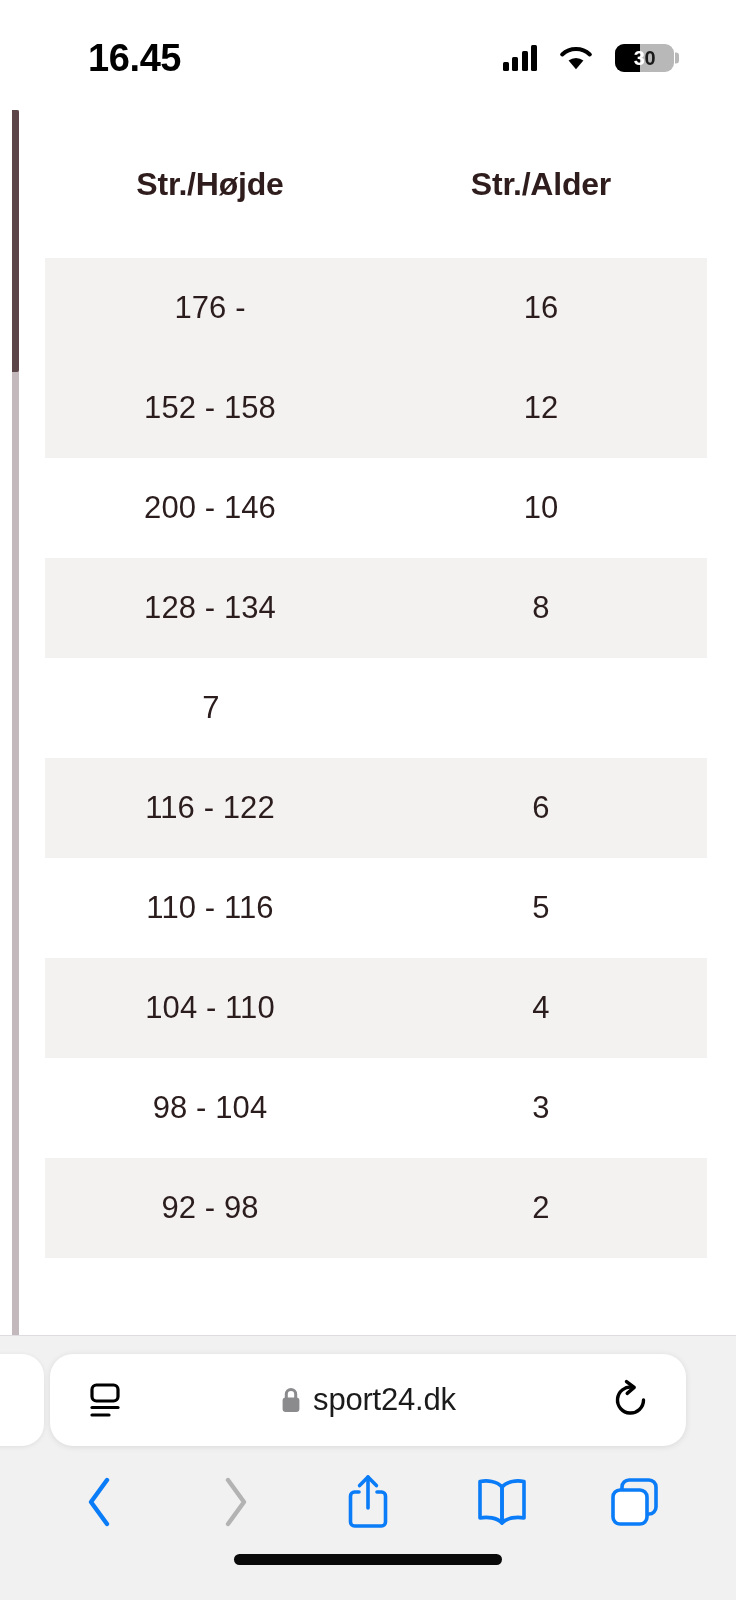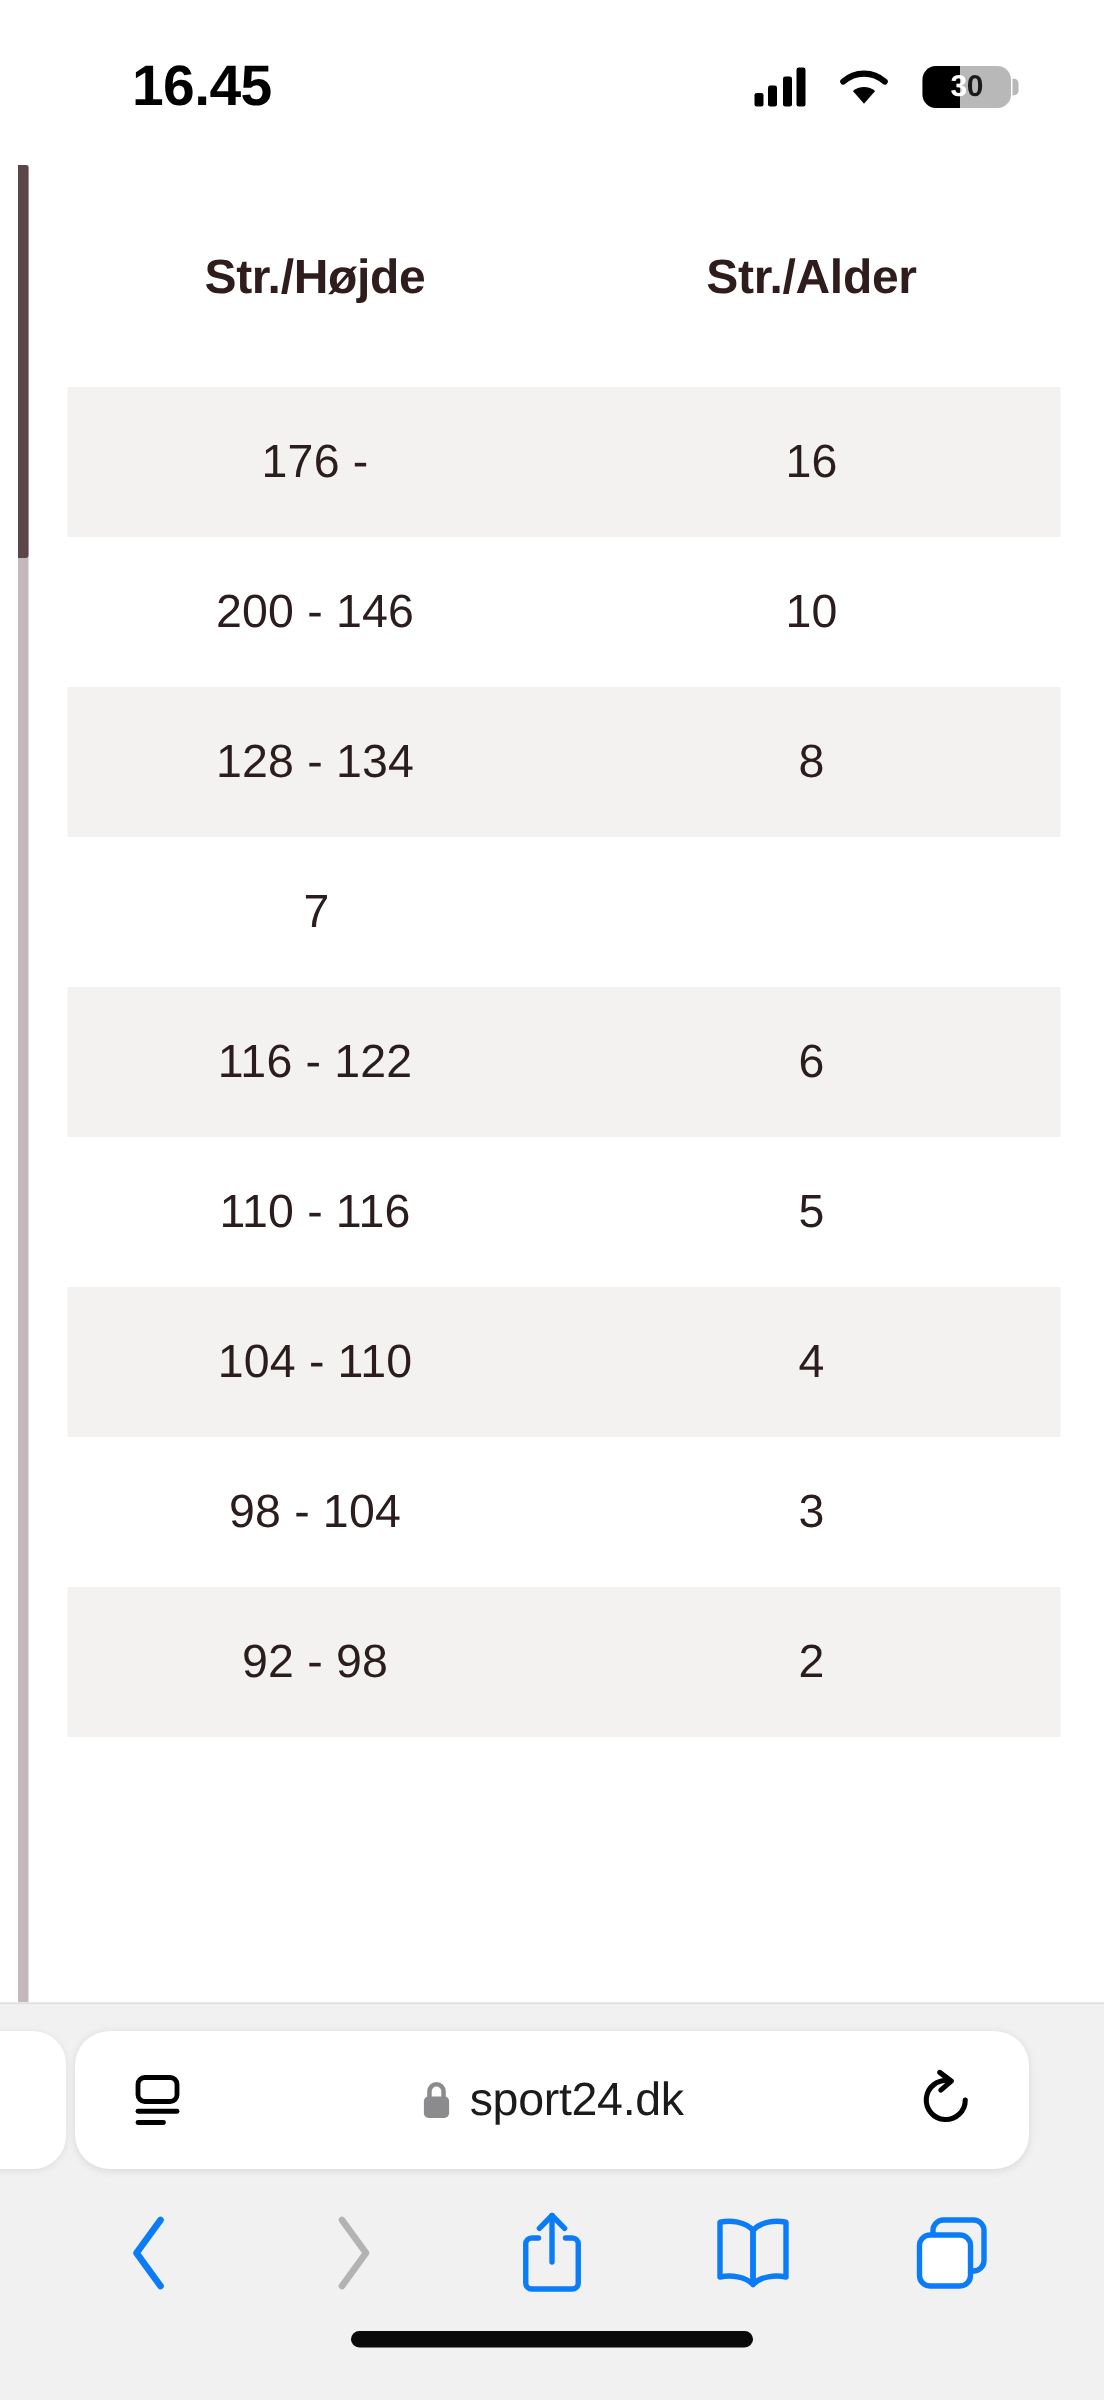--- a/index.html
+++ b/index.html
@@ -233,20 +233,24 @@
     <div id="size-table">
       <div class="thead">
         <div class="th col-a">Str./Højde</div>
         <div class="th col-b">Str./Alder</div>
       </div>
       <div id="table-body">
           <div class="trow alt">
             <div class="td col-a">176 -</div>
             <div class="td col-b">16</div>
           </div>
+          <div class="trow alt">
+            <div class="td col-a">152 - 158</div>
+            <div class="td col-b">12</div>
+          </div>
           <div class="trow">
             <div class="td col-a">200 - 146</div>
             <div class="td col-b">10</div>
           </div>
           <div class="trow alt">
             <div class="td col-a">128 - 134</div>
             <div class="td col-b">8</div>
           </div>
           <div class="trow">
             <div class="td col-b">7</div>

